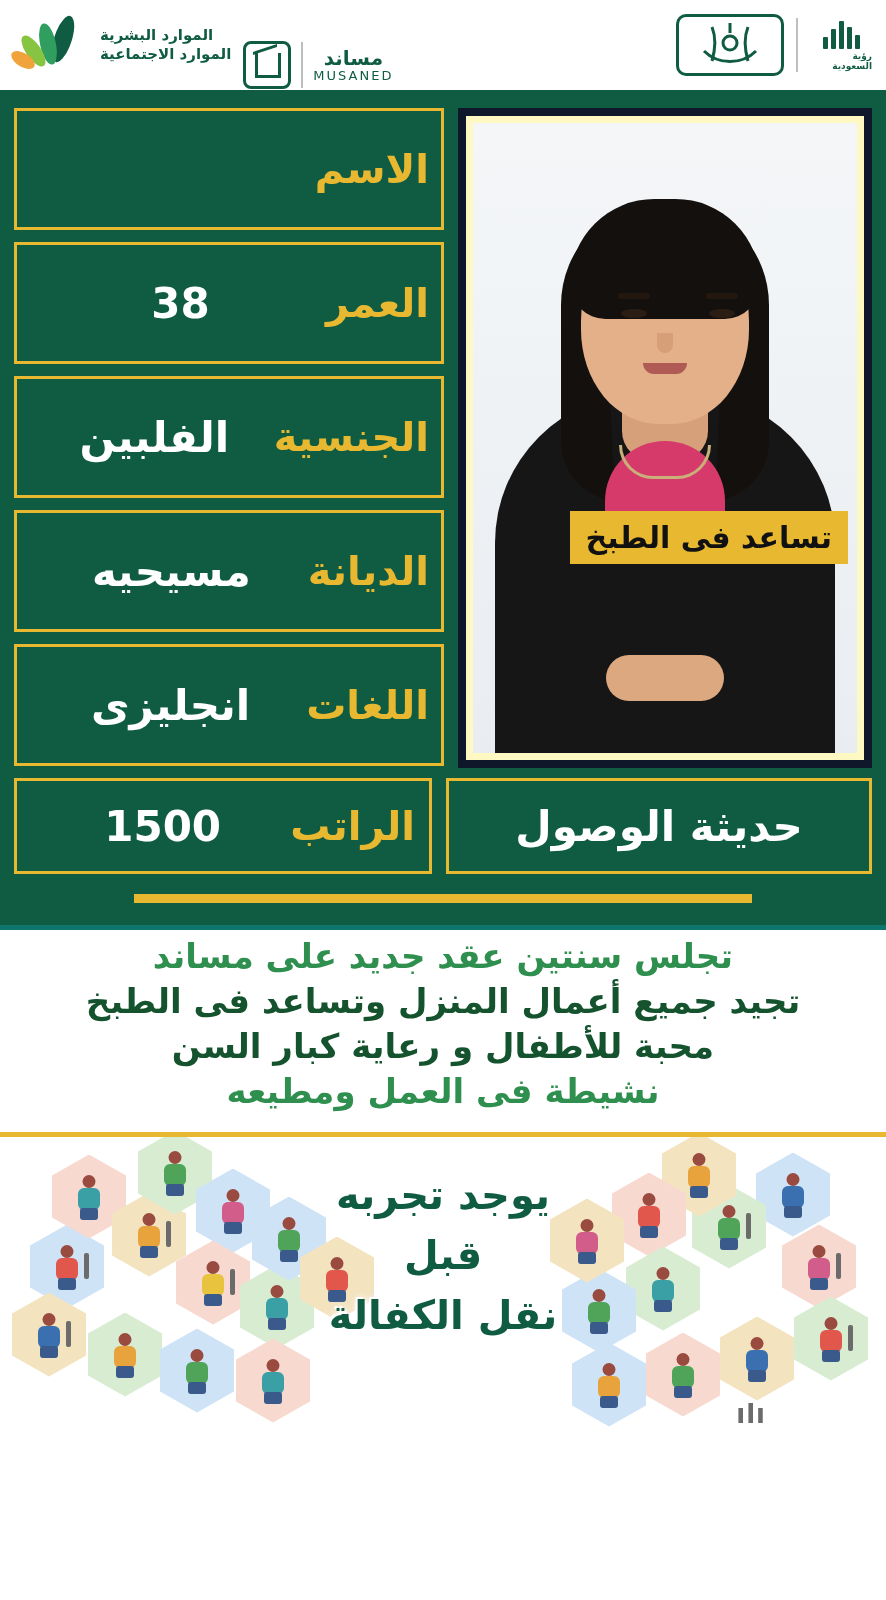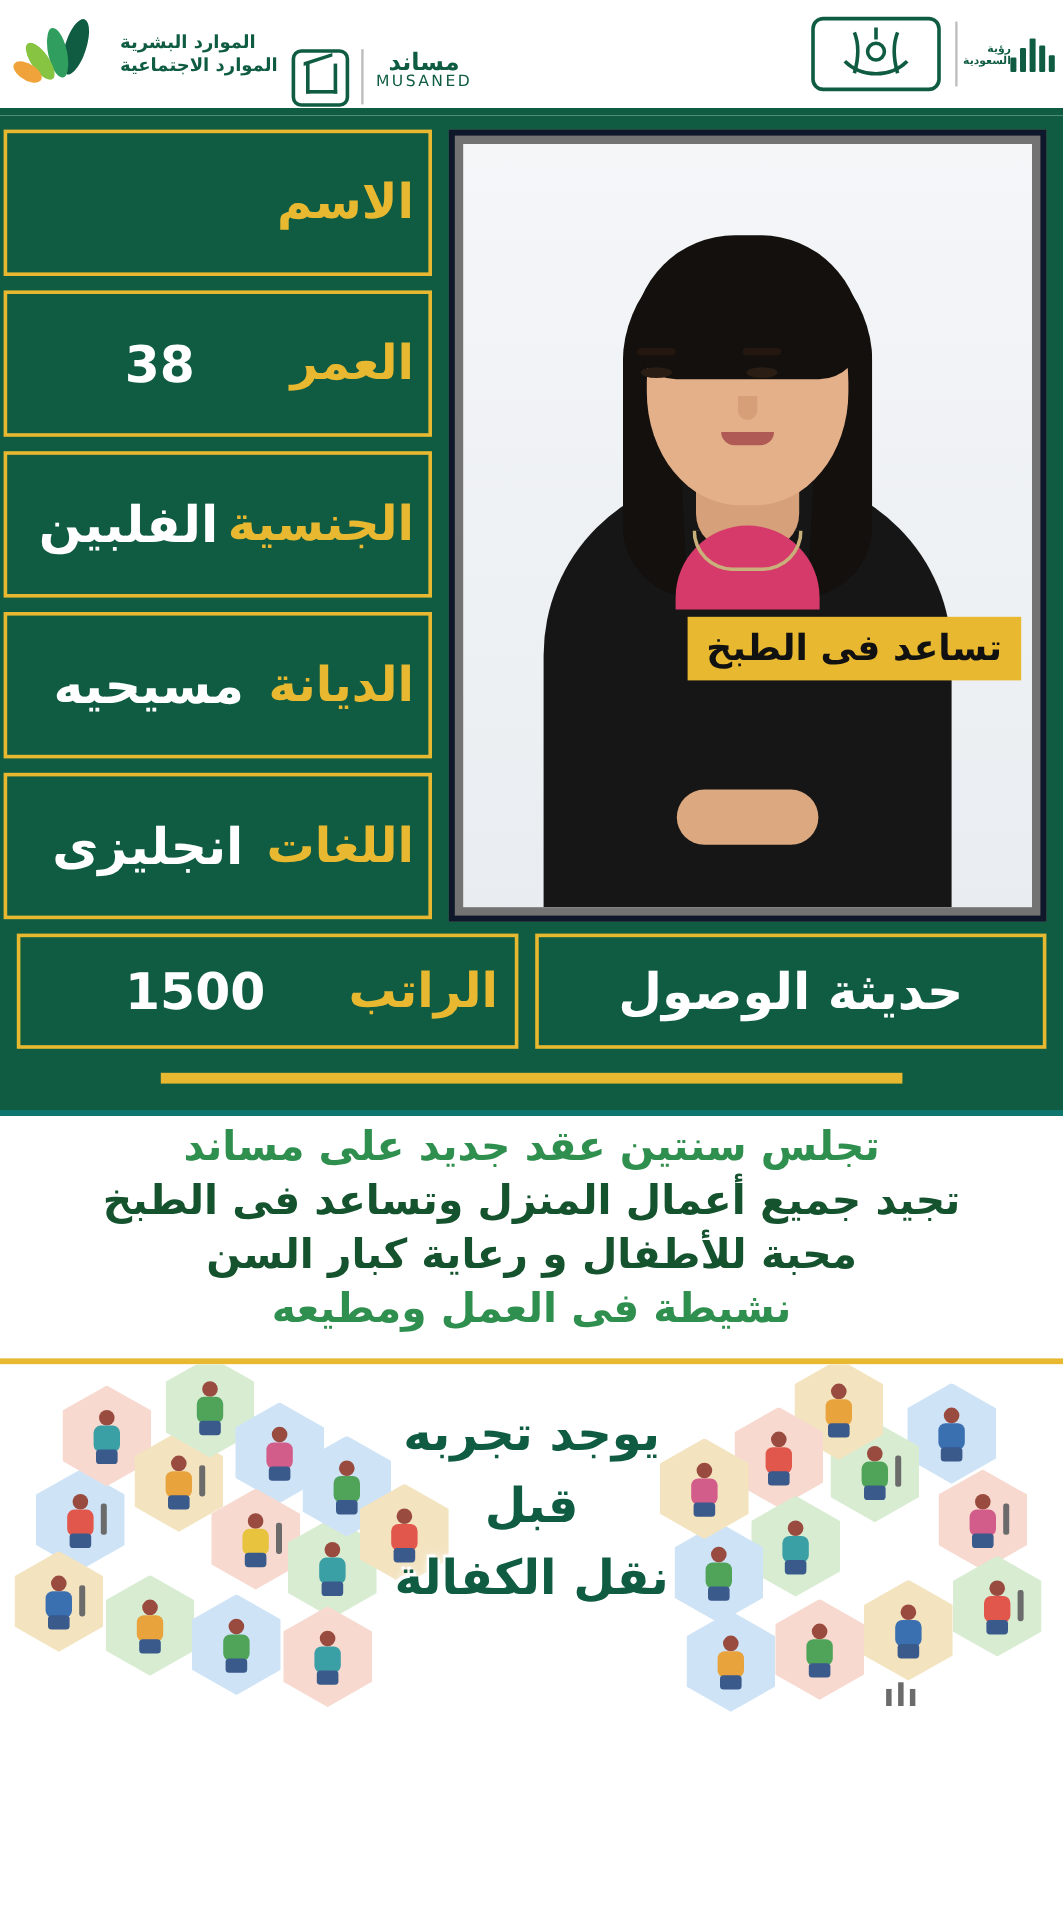--- a/index.html
+++ b/index.html
@@ -18,21 +18,21 @@
     background: #ffffff;
     display: flex;
     align-items: center;
     justify-content: space-between;
     padding: 0 14px;
     border-bottom: 6px solid #0f5c42;
   }
   .hdr-left, .hdr-right { display:flex; align-items:center; gap:12px; }
   .vision-logo {
     width: 62px; height: 58px;
-    display:flex; align-items:center; justify-content:center;
+    display:flex; flex-direction:column; align-items:center; justify-content:center;
     color:#0f5c42; font-weight:bold; font-size:11px; line-height:1.05;
   }
   .vision-bars { display:flex; gap:3px; align-items:flex-end; height:30px; }
   .vision-bars span { width:5px; background:#0f5c42; border-radius:1px; }
   .vision-bars span:nth-child(1){height:14px}
   .vision-bars span:nth-child(2){height:22px}
   .vision-bars span:nth-child(3){height:28px}
   .vision-bars span:nth-child(4){height:20px}
   .vision-bars span:nth-child(5){height:12px}
   .vision-cap { font-size:9px; margin-top:3px; letter-spacing:.5px; }
@@ -41,21 +41,21 @@
 
   .gov-emblem {
     width: 108px; height: 62px;
     border: 3px solid #0f5c42; border-radius: 10px;
     display:flex; align-items:center; justify-content:center;
     color:#0f5c42;
   }
   .gov-emblem svg { display:block; }
 
   .musaned {
-    display:flex; align-items:flex-start; gap:10px;margin-top:40px;
+    display:flex; align-items:center; gap:10px;margin-top:40px;
   }
   .musaned-text { text-align:center; color:#0f5c42; line-height:1.05; }
   .musaned-ar { font-size:20px; font-weight:bold; letter-spacing:1px; }
   .musaned-en { font-size:13px; font-weight:normal; letter-spacing:2px; }
   .musaned-sep { width:2px; height:46px; background:#bdbdbd; }
   .musaned-mark {
     width:48px; height:48px; border:3px solid #0f5c42; border-radius:8px;
     position:relative;
   }
   .musaned-mark::before{
@@ -84,23 +84,23 @@
 
   
   .panel {
     background:#0f5c42;
     padding: 12px 14px 22px 14px;
     display:flex; flex-direction:column; gap:10px;
   }
   .panel-top { display:flex; gap:14px; align-items:stretch; }
 
   .photo-frame {
-    width: 498px; height: 660px;
-    border: 5px solid #0f172a;
-    background:#737373;
+    width: 414px; height: 660px;
+    border: 8px solid #0f172a;
+    background:#fef9c3;
     padding: 7px;
     position:relative;
     flex:0 0 auto;
   }
   .photo-inner {
     width:100%; height:100%;
     background: linear-gradient(#f4f6f8, #e9edf1);
     position:relative; overflow:hidden;
   }
   

